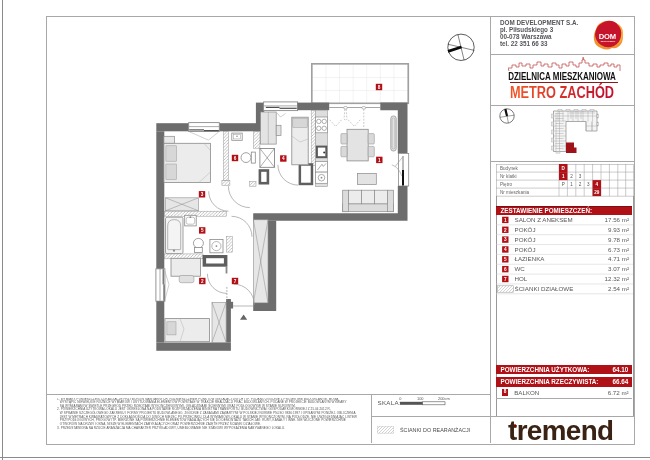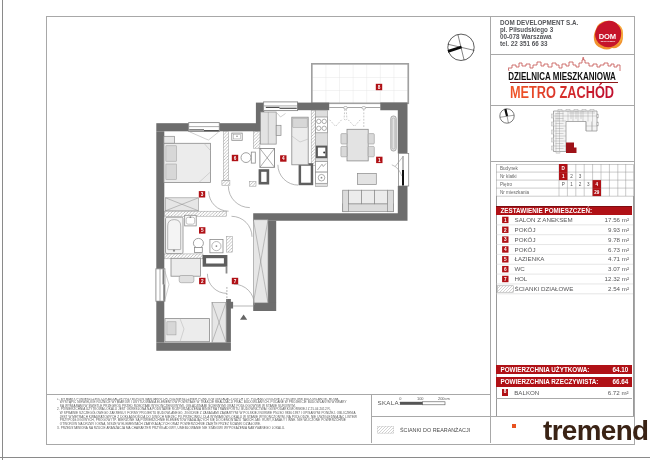--- a/index.html
+++ b/index.html
@@ -197,21 +197,21 @@
 <div class="abs rd" style="left:495.7px;top:377.2px;width:136.6px;height:9.7px;font-size:6.3px;font-weight:bold;line-height:10px;">
 <span style="padding-left:4.8px;">POWIERZCHNIA RZECZYWISTA:</span><span style="position:absolute;right:4px;">66.64</span></div>
 
 <div class="abs" style="left:495.7px;top:386.9px;width:136.6px;height:11.6px;border-bottom:0.5px solid #aaa;">
 <div class="abs rd" style="left:6.1px;top:2.6px;width:6.4px;height:6.4px;font-size:4.7px;font-weight:bold;text-align:center;line-height:6.3px;">8</div>
 <div class="abs" style="left:18.5px;top:2.2px;font-size:6.2px;color:#58585a;">BALKON</div>
 <div class="abs" style="right:3.6px;top:2.2px;font-size:6.2px;color:#58585a;">6.72 m²</div>
 </div>
 
 <div class="abs" style="left:511.5px;top:423.8px;width:4.6px;height:4.6px;background:#e8521f;"></div>
-<div class="abs" style="left:543px;top:415.1px;font-size:27.8px;font-weight:bold;color:#3a2315;letter-spacing:-0.6px;">tremend</div>
+<div class="abs" style="left:508px;top:415.1px;font-size:27.8px;font-weight:bold;color:#3a2315;letter-spacing:-0.6px;">tremend</div>
 
 <div class="abs" style="left:46px;top:393.8px;width:325.6px;height:49.2px;border-top:1px solid #a8a8a8;border-right:1px solid #a8a8a8;box-sizing:border-box;"></div>
 <div class="abs" style="left:57px;top:397.5px;width:312px;font-size:3.05px;line-height:3.65px;color:#565656;letter-spacing:0.08px;white-space:nowrap;overflow:hidden;">
 1. WYMIARY POMIESZCZEŃ, LOKALIZACJE PRZYBORÓW SANITARNYCH, ROZMIESZCZENIE PUNKTÓW INSTALACYJNYCH ITP. PODANO ZGODNIE Z PROJEKTEM BUDOWLANYM. MOGĄ<br>
 &nbsp;&nbsp;&nbsp;WYSTĄPIĆ NIEWIELKIE RÓŻNICE WYMIARÓW I USYTUOWANIA ELEMENTÓW POWSTAŁE W TRAKCIE REALIZACJI PRAC BUDOWLANYCH. PODANE W PROJEKCIE BUDOWLANYM WYMIARY<br>
 &nbsp;&nbsp;&nbsp;SĄ WYMIARAMI W ŚWIETLE PRZEGRÓD PRZED ROBOTAMI WYKOŃCZENIOWYMI, OKŁADZINAMI ŚCIENNYMI ORAZ PODŁOGOWYMI W STANIE SUROWYM.<br>
 2. POWIERZCHNIA UŻYTKOWA LOKALU JEST OKREŚLONA NA PODSTAWIE ROZPORZĄDZENIA MINISTRA TRANSPORTU, BUDOWNICTWA I GOSPODARKI MORSKIEJ Z 25.04.2012 R.<br>
 &nbsp;&nbsp;&nbsp;W SPRAWIE SZCZEGÓŁOWEGO ZAKRESU I FORMY PROJEKTU BUDOWLANEGO, ZGODNIE Z ZASADAMI ZAWARTYMI W POLSKIEJ NORMIE PN-ISO 9836:1997 I OPISANYMI PONIŻEJ. OBLICZENIA<br>
 &nbsp;&nbsp;&nbsp;JEST W METRACH KWADRATOWYCH Z DOKŁADNOŚCIĄ DO DWÓCH MIEJSC PO PRZECINKU. DLA WYMIARÓW LOKALU W STANIE WYKOŃCZONYM, NA PODŁODZE, NIE UWZGLĘDNIAJĄC LISTEW<br>
 &nbsp;&nbsp;&nbsp;PRZYPODŁOGOWYCH, PROGÓW ITP. MIERZONE SĄ POWIERZCHNIE ELEMENTÓW NADAJĄCYCH SIĘ DO DEMONTAŻU TAKICH JAK: RURY, KANAŁY I INNE. NIE WLICZONE POWIERZCHNIE<br>

